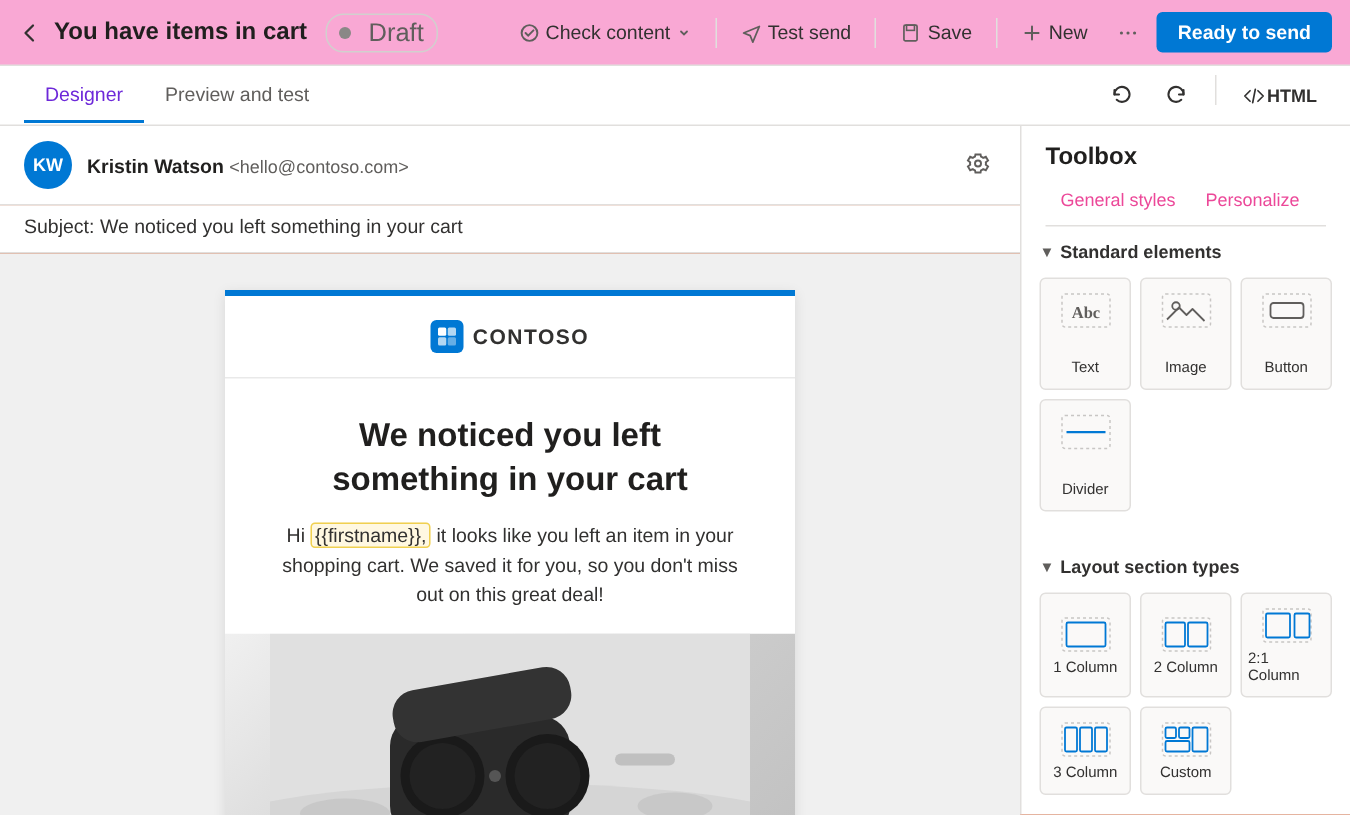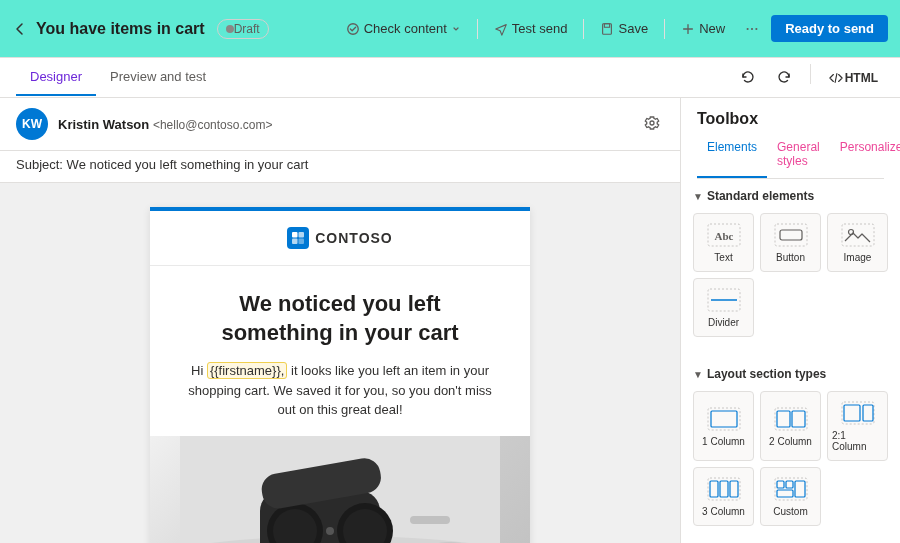--- a/index.html
+++ b/index.html
@@ -1,28 +1,28 @@
 <!DOCTYPE html>
 <html><head>
   <meta charset="utf-8">
   <style>
     * { box-sizing: border-box; margin: 0; padding: 0; }
     body { font-family: 'Segoe UI', Arial, sans-serif; font-size: 13px; background: #f5f5f5; color: #201f1e; overflow: hidden; }
 
     
     .top-bar {
-      display: flex; align-items: center; height: 58px;
-      background: #5eead4; border-bottom: 1px solid #e1dfdd;
+      display: flex; align-items: center; height: 44px;
+      background: #f9a8d4; border-bottom: 1px solid #e1dfdd;
       padding: 0 12px; gap: 8px;
     }
     .back-btn { background: none; border: none; cursor: pointer; display: flex; align-items: center; color: #323130; }
     .page-title { font-size: 16px; font-weight: 600; color: #201f1e; }
     .draft-badge {
-      display: flex; align-items: center; gap: 0;
-      font-size: 12px; color: #605e5c;
+      display: flex; align-items: center; gap: 12px;
+      font-size: 17px; color: #605e5c;
       border: 1px solid #d2d0ce; border-radius: 12px;
       padding: 2px 8px; margin-left: 4px;
     }
     .draft-dot { width: 8px; height: 8px; border-radius: 50%; background: #8a8886; }
     .top-bar-right { margin-left: auto; display: flex; align-items: center; gap: 4px; }
     .top-bar-btn {
       display: flex; align-items: center; gap: 4px;
       background: none; border: none; cursor: pointer;
       padding: 5px 8px; border-radius: 4px; color: #323130; font-size: 13px;
     }
@@ -104,21 +104,21 @@
     .toolbox-tab.active { color: #0078d4; border-bottom: 2px solid #0078d4; }
 
     .toolbox-section { padding: 10px 12px; }
     .section-header { display: flex; align-items: center; gap: 4px; font-size: 12px; color: #323130; margin-bottom: 10px; font-weight: 600; cursor: pointer; }
     .chevron-icon { font-size: 10px; color: #605e5c; }
 
     .elements-grid { display: grid; grid-template-columns: repeat(3, 1fr); gap: 6px; margin-bottom: 10px; }
     .element-item {
       display: flex; flex-direction: column; align-items: center; justify-content: center;
       padding: 8px 4px; border: 1px solid #e1dfdd; border-radius: 4px; cursor: pointer;
-      background: #faf9f8; gap: 4px;
+      background: #faf9f8; gap: 20px;
     }
     .element-icon { width: 36px; height: 26px; display: flex; align-items: center; justify-content: center; }
     .element-label { font-size: 10px; color: #323130; }
 
     .layout-grid { display: grid; grid-template-columns: repeat(3, 1fr); gap: 6px; }
     .layout-item {
       display: flex; flex-direction: column; align-items: center; justify-content: center;
       padding: 8px 4px; border: 1px solid #e1dfdd; border-radius: 4px; cursor: pointer;
       background: #faf9f8; gap: 4px;
     }
@@ -284,21 +284,20 @@
           </div>
         </div>
       </div>
     </div>
   </div>
 
   <div class="toolbox">
     <div class="toolbox-header">
       <div class="toolbox-title">Toolbox</div>
       <div class="toolbox-tabs">
-        <div class="toolbox-tab active">Elements</div>
         <div class="toolbox-tab">General styles</div>
         <div class="toolbox-tab">Personalize</div>
       </div>
     </div>
 
     <div class="toolbox-section">
       <div class="section-header">
         <span class="chevron-icon">▼</span>
         <span>Standard elements</span>
       </div>
@@ -311,35 +310,35 @@
                 <text x="17" y="17" font-size="11" font-family="serif" font-weight="bold" fill="#605e5c" text-anchor="middle">Abc</text>
               </svg>
           </div>
           <span class="element-label">Text</span>
         </div>
 
         <div class="element-item">
           <div class="element-icon">
             <svg width="34" height="24" viewBox="0 0 34 24">
                 <rect x="1" y="1" width="32" height="22" rx="2" fill="none" stroke="#c8c6c4" stroke-width="1" stroke-dasharray="2,2"></rect>
-                <rect x="6" y="7" width="22" height="10" rx="2" fill="none" stroke="#605e5c" stroke-width="1.2"></rect>
-              </svg>
-          </div>
-          <span class="element-label">Button</span>
+                <path d="M4 18l8-8 5 5 4-4 8 8" stroke="#605e5c" stroke-width="1.2" fill="none" stroke-linejoin="round"></path>
+                <circle cx="10" cy="9" r="2.5" fill="none" stroke="#605e5c" stroke-width="1.2"></circle>
+              </svg>
+          </div>
+          <span class="element-label">Image</span>
         </div>
 
         <div class="element-item">
           <div class="element-icon">
             <svg width="34" height="24" viewBox="0 0 34 24">
                 <rect x="1" y="1" width="32" height="22" rx="2" fill="none" stroke="#c8c6c4" stroke-width="1" stroke-dasharray="2,2"></rect>
-                <path d="M4 18l8-8 5 5 4-4 8 8" stroke="#605e5c" stroke-width="1.2" fill="none" stroke-linejoin="round"></path>
-                <circle cx="10" cy="9" r="2.5" fill="none" stroke="#605e5c" stroke-width="1.2"></circle>
-              </svg>
-          </div>
-          <span class="element-label">Image</span>
+                <rect x="6" y="7" width="22" height="10" rx="2" fill="none" stroke="#605e5c" stroke-width="1.2"></rect>
+              </svg>
+          </div>
+          <span class="element-label">Button</span>
         </div>
 
         <div class="element-item">
           <div class="element-icon">
             <svg width="34" height="24" viewBox="0 0 34 24">
                 <rect x="1" y="1" width="32" height="22" rx="2" fill="none" stroke="#c8c6c4" stroke-width="1" stroke-dasharray="2,2"></rect>
                 <line x1="4" y1="12" x2="30" y2="12" stroke="#0078d4" stroke-width="1.5"></line>
               </svg>
           </div>
           <span class="element-label">Divider</span>

